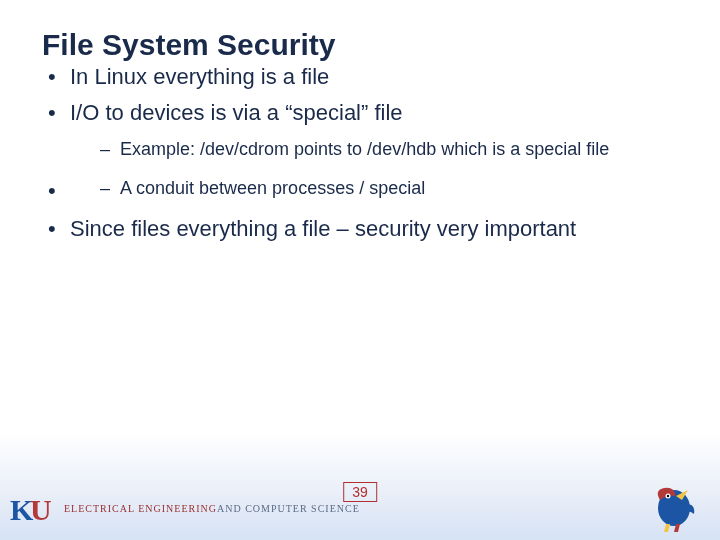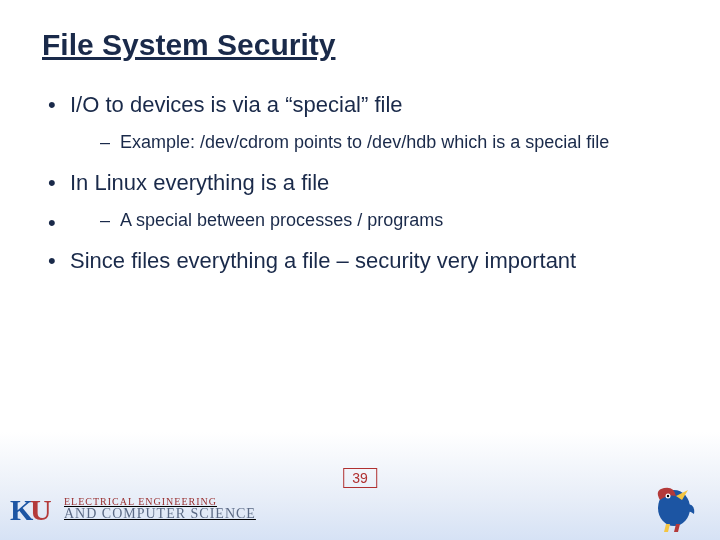--- a/index.html
+++ b/index.html
@@ -9,22 +9,20 @@
     background: linear-gradient(to bottom, #ffffff 0%, #ffffff 80%, #e8eef8 92%, #d6e2f5 100%);
     position: relative;
   }
   .slide {
     padding: 28px 42px 0 42px;
   }
   .title {
     font-size: 30px;
     font-weight: bold;
     color: #1a2a4a;
-    margin-bottom: 28px;
-    text-decoration: underline;
   }
   ul.main { list-style: none; }
   ul.main > li {
     position: relative;
     padding-left: 28px;
     font-size: 22px;
     color: #1a2a4a;
     line-height: 1.35;
     margin-bottom: 6px;
   }
@@ -56,21 +54,21 @@
   .footer {
     position: absolute;
     left: 0; right: 0;
     bottom: 0;
     height: 72px;
   }
   .slide-num {
     position: absolute;
     left: 50%;
     transform: translateX(-50%);
-    bottom: 52px;
+    bottom: 38px;
     border: 1px solid #b03030;
     color: #b03030;
     font-size: 14px;
     padding: 1px 8px;
     font-family: Verdana, sans-serif;
   }
   .ku-logo {
     position: absolute;
     left: 8px;
     bottom: 10px;
@@ -79,67 +77,66 @@
     gap: 8px;
   }
   .ku-mark {
     width: 48px;
     height: 42px;
     position: relative;
   }
   .ku-mark svg { width: 100%; height: 100%; }
   .ku-text {
     display: flex;
-    flex-direction: column;
+    flex-direction: row;
     line-height: 1.0;
-    text-decoration: underline;
   }
   .ku-text .l1 {
     font-family: "Trajan Pro", Georgia, serif;
     letter-spacing: 1px;
     font-size: 10px;
     color: #9a2f2f;
   }
   .ku-text .l2 {
     font-family: "Trajan Pro", Georgia, serif;
     letter-spacing: 1px;
-    font-size: 14px;
+    font-size: 10px;
     color: #5b6a85;
   }
   .jayhawk {
     position: absolute;
     right: 18px;
     bottom: 6px;
     width: 56px;
     height: 54px;
   }
   .jayhawk svg { width: 100%; height: 100%; }
 </style>
 </head>
 <body>
 
 <div class="slide">
   <h1 class="title">File System Security</h1>
 
   <ul class="main">
     <li>
+      <span>In Linux everything is a file</span>
+    </li>
+    <li>
       <span>I/O to devices is via a “special” file</span>
       <ul class="sub">
         <li>
           <span>Example: /dev/cdrom points to /dev/hdb which is a special file</span>
         </li>
       </ul>
     </li>
     <li>
-      <span>In Linux everything is a file</span>
-    </li>
-    <li>
       <ul class="sub">
         <li>
-          <span>A special between processes / programs</span>
+          <span>A conduit between processes / special</span>
         </li>
       </ul>
     </li>
     <li>
       <span>Since files everything a file – security very important</span>
     </li>
   </ul>
 </div>
 
 <div class="footer">

